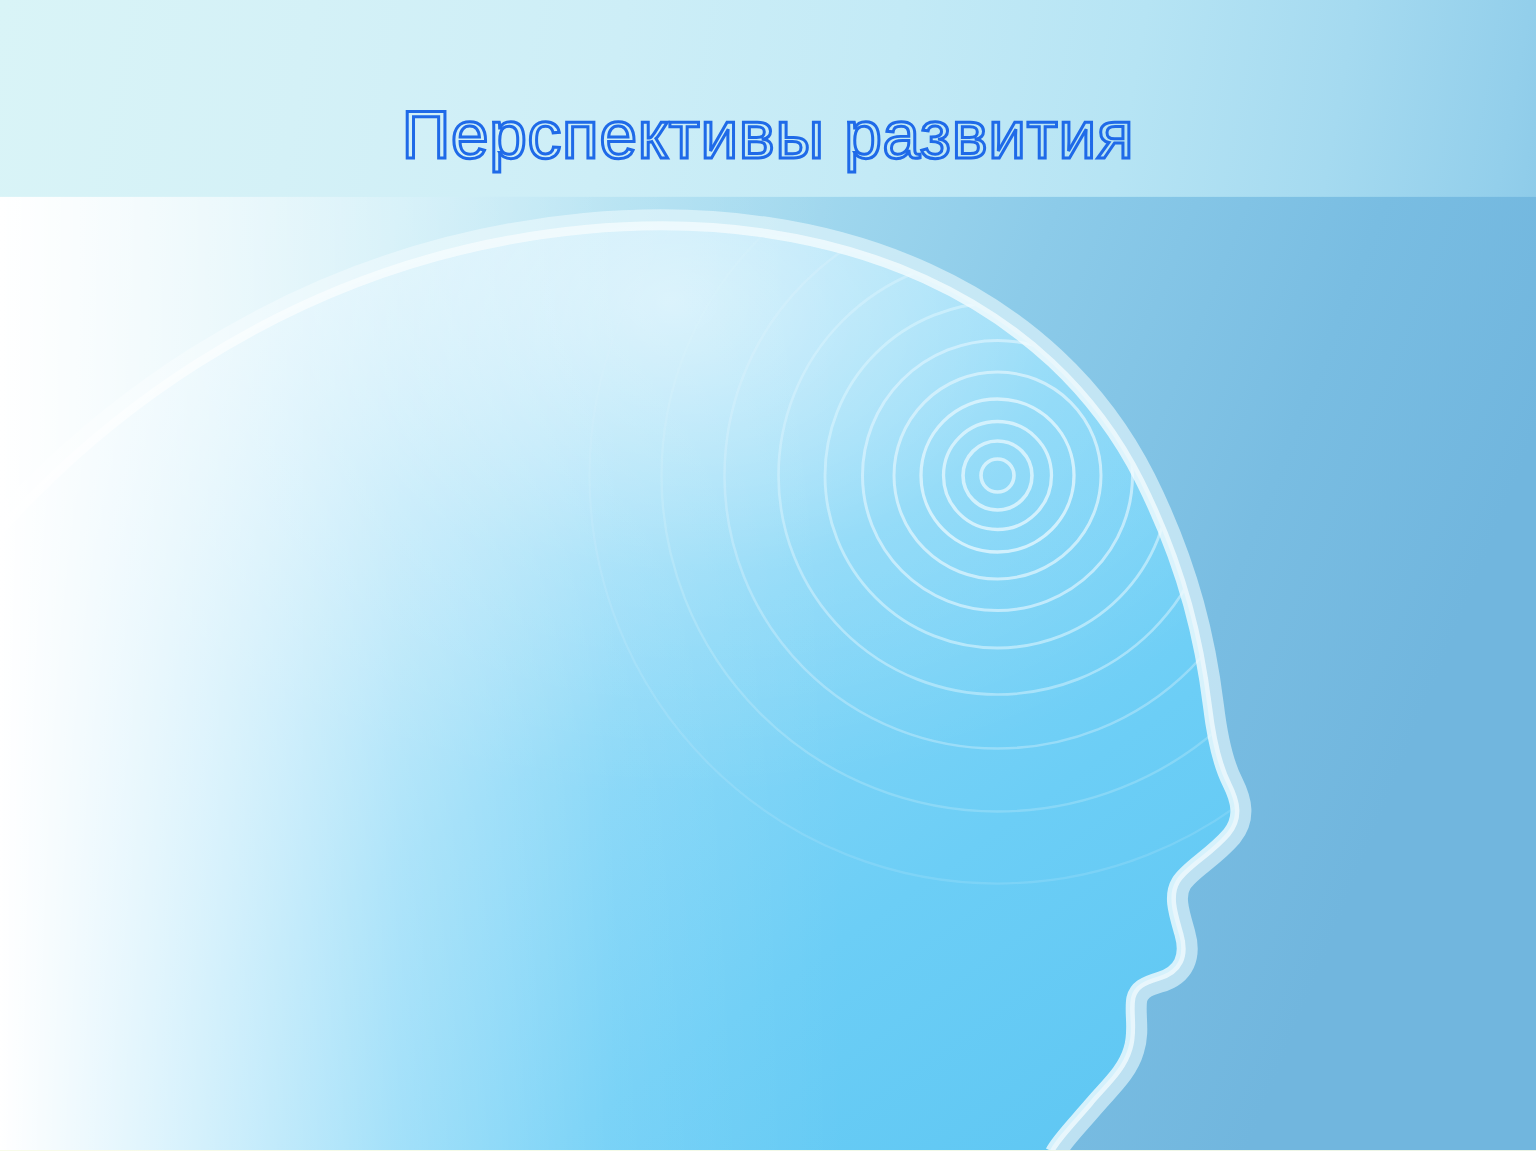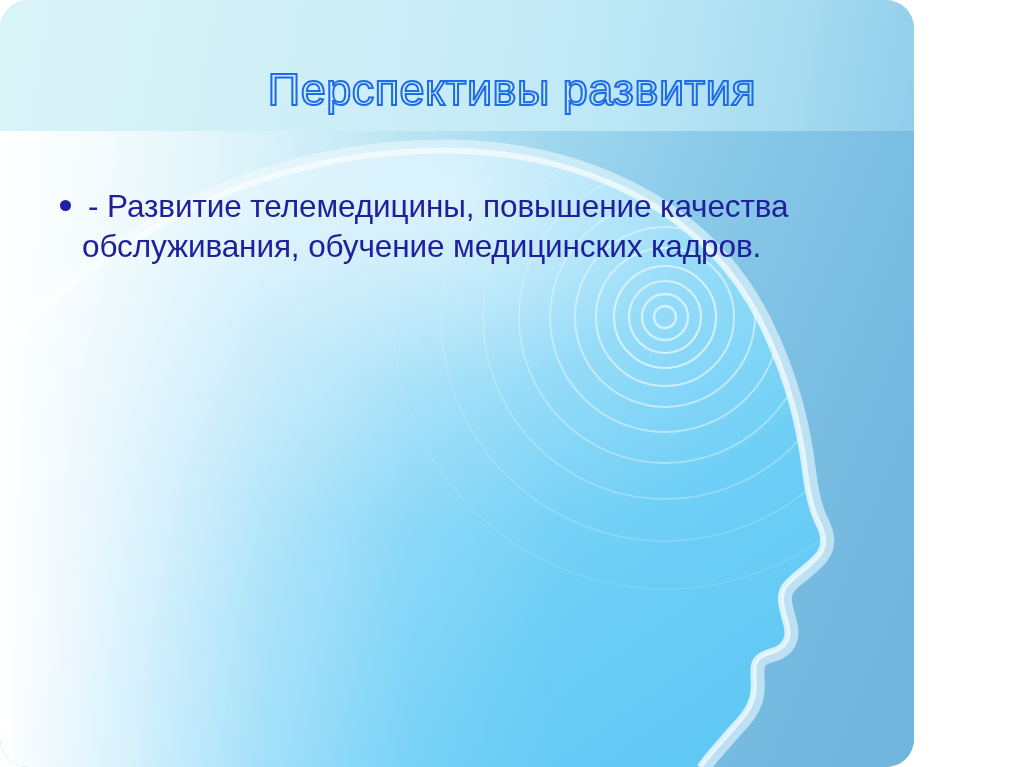--- a/index.html
+++ b/index.html
@@ -7,25 +7,24 @@
     margin: 0;
     padding: 0;
     background: #ffffff;
   }
   body {
     font-family: "Liberation Sans", "DejaVu Sans", sans-serif;
   }
 
   .slide {
     position: relative;
-    width: 914px;
+    width: 1024px;
     height: 767px;
     overflow: hidden;
     background: #fef9c3;
-    border-radius: 28px;
   }
 
   
   .bg-base {
     position: absolute;
     inset: 0;
     background:
       linear-gradient(100deg,
         #d9f4f7 0%,
         #d4f1f7 18%,
@@ -258,22 +257,14 @@
       <rect x="0" y="0" width="1024" height="636" fill="url(#leftFade)"></rect>
     </svg>
   </div>
 
   <div class="title-area">
     <svg class="title-svg" viewBox="0 0 1024 66" xmlns="http://www.w3.org/2000/svg">
       <text x="512" y="47" text-anchor="middle">Перспективы развития</text>
     </svg>
   </div>
 
-  <div class="body-block">
-    <div class="bullet-row">
-      <span class="bullet-dot">
-          <i></i>
-        </span>
-      <span class="bullet-text">- Развитие телемедицины, повышение качества обслуживания, обучение медицинских кадров.</span>
-    </div>
-  </div>
 
 </div>
 
 </body></html>

